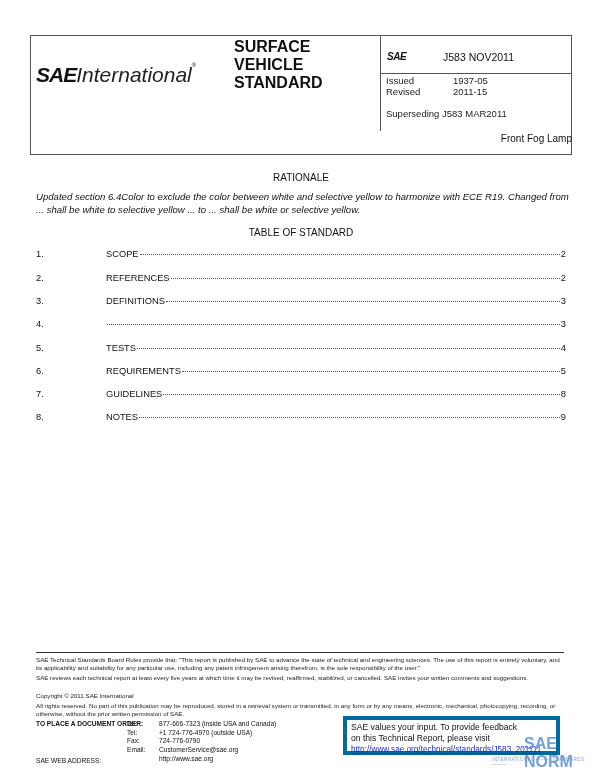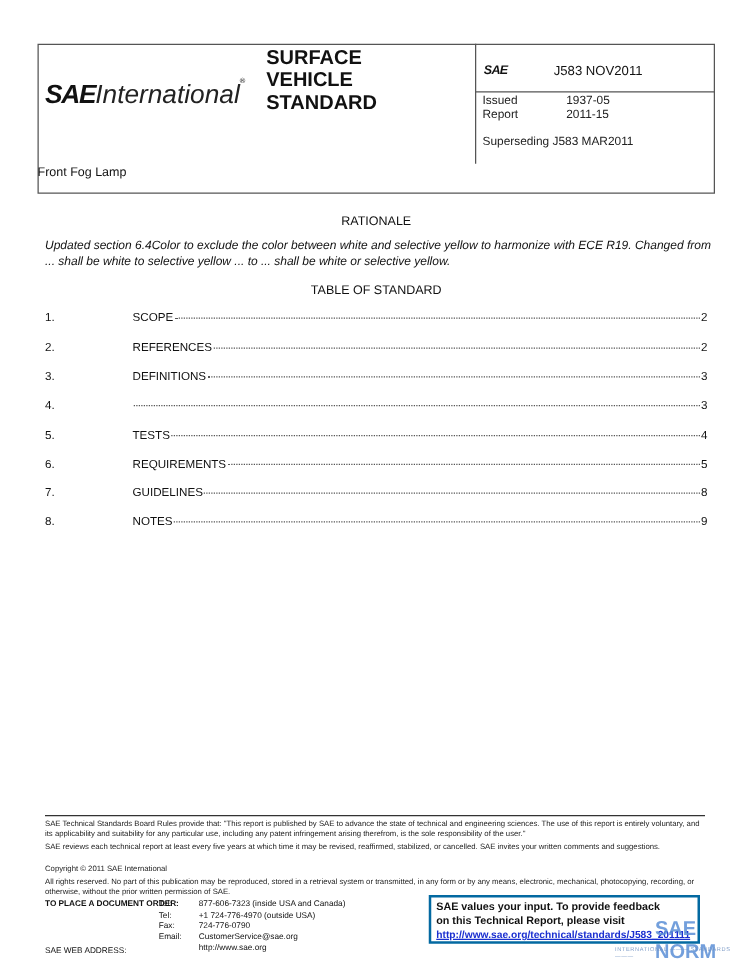--- a/index.html
+++ b/index.html
@@ -8,32 +8,32 @@
       font-family: "Liberation Sans", sans-serif; color: #111;
     }
     .abs { position: absolute; }
 
     
     .header-box { left: 30px; top: 35px; width: 542px; height: 120px; border: 1px solid #555; box-sizing: border-box; }
     .logo { left: 36px; top: 62px; font-size: 22px; white-space: nowrap; }
     .logo .sae { font-weight: bold; font-style: italic; letter-spacing: -1px; font-size: 21px; }
     .logo .intl { font-style: italic; font-weight: normal; font-size: 21px; color: #222; }
     .logo .tm { font-size: 6px; vertical-align: top; }
-    .std-title { left: 213px; top: 38px; font-size: 16px; font-weight: bold; line-height: 18px; }
+    .std-title { left: 234px; top: 38px; font-size: 16px; font-weight: bold; line-height: 18px; }
     .vdivider { left: 380px; top: 35px; width: 1px; height: 96px; background: #555; }
     .hdivider { left: 380px; top: 73px; width: 192px; height: 1px; background: #555; }
     .mini-logo { left: 387px; top: 51px; font-size: 10px; font-weight: bold; font-style: italic; letter-spacing: -0.5px; }
     .docnum { left: 443px; top: 51px; font-size: 10.5px; }
     .meta { font-size: 9.5px; color: #222; }
     .issued-lbl { left: 386px; top: 75px; }
     .issued-val { left: 453px; top: 75px; }
     .revised-lbl { left: 386px; top: 86px; }
     .revised-val { left: 453px; top: 86px; }
     .superseding { left: 386px; top: 108px; }
-    .doc-subject { left: 30px; top: 133px; width: 542px; text-align: left; font-size: 10px; }
+    .doc-subject { left: 30px; top: 133px; width: 542px; text-align: right; font-size: 10px; }
 
     
     .section-head { left: 30px; width: 542px; text-align: center; font-size: 10px; }
     .rationale-body { left: 36px; top: 191px; width: 536px; font-size: 9.6px; line-height: 12.5px; font-style: italic; }
 
     
     .toc { left: 36px; top: 247px; width: 530px; }
     .toc-row { position: absolute; left: 0; width: 530px; height: 12px; font-size: 9.3px; display: flex; align-items: baseline; }
     .toc-num { width: 70px; }
     .toc-title { white-space: nowrap; }
@@ -42,21 +42,21 @@
 
     
     .footer-rule { left: 36px; top: 652px; width: 528px; height: 1px; background: #333; }
     .fine { font-size: 6.2px; line-height: 8px; color: #222; width: 530px; left: 36px; }
     .order-lbl { left: 36px; top: 720px; font-size: 6.6px; font-weight: bold; }
     .contact { font-size: 6.6px; line-height: 8.6px; }
     .contact-lbl { left: 127px; top: 720px; }
     .contact-val { left: 159px; top: 720px; }
     .web-lbl { left: 36px; top: 757px; font-size: 6.6px; }
     .web-val { left: 159px; top: 755px; font-size: 6.6px; }
-    .feedback-box { left: 343px; top: 716px; width: 217px; height: 39px; border: 2px solid #0369a1; box-sizing: border-box; padding: 2px 4px; font-size: 8.6px; font-weight: bold; line-height: 11px; }
+    .feedback-box { left: 343px; top: 716px; width: 217px; height: 39px; border: 4px solid #0369a1; box-sizing: border-box; padding: 2px 4px; font-size: 8.6px; font-weight: normal; line-height: 11px; }
     .feedback-box a { color: #1a2fd0; text-decoration: underline; font-size: 8.2px; }
     .watermark { left: 492px; top: 735px; color: #5b8fd6; font-weight: bold; font-size: 16px; opacity: 0.85; margin-left: 32px; }
     .watermark-sub { left: 492px; top: 757px; color: #6d8fc0; font-size: 4.5px; letter-spacing: 0.5px; opacity: 0.85; }
   </style>
 </head>
 <body>
 
 <div class="abs header-box"></div>
 <div class="abs logo">
   <span class="sae">SAE</span><span class="intl">International</span><span class="tm">®</span>
@@ -65,21 +65,21 @@
   <div>SURFACE</div>
   <div>VEHICLE</div>
   <div>STANDARD</div>
 </div>
 <div class="abs vdivider"></div>
 <div class="abs hdivider"></div>
 <div class="abs mini-logo">SAE</div>
 <div class="abs docnum">J583 NOV2011</div>
 <div class="abs meta issued-lbl">Issued</div>
 <div class="abs meta issued-val">1937-05</div>
-<div class="abs meta revised-lbl">Report</div>
+<div class="abs meta revised-lbl">Revised</div>
 <div class="abs meta revised-val">2011-15</div>
 <div class="abs meta superseding">Superseding J583 MAR2011</div>
 <div class="abs doc-subject">Front Fog Lamp</div>
 
 <div class="abs section-head" style="top:172px;">RATIONALE</div>
 <div class="abs rationale-body">Updated section 6.4Color to exclude the color between white and selective yellow to harmonize with ECE R19.  Changed from ... shall be white to selective yellow ... to ... shall be white or selective yellow.</div>
 
 <div class="abs section-head" style="top:227px;">TABLE OF STANDARD</div>
 <div class="abs toc">
   <div class="toc-row" style="top:2px;">

